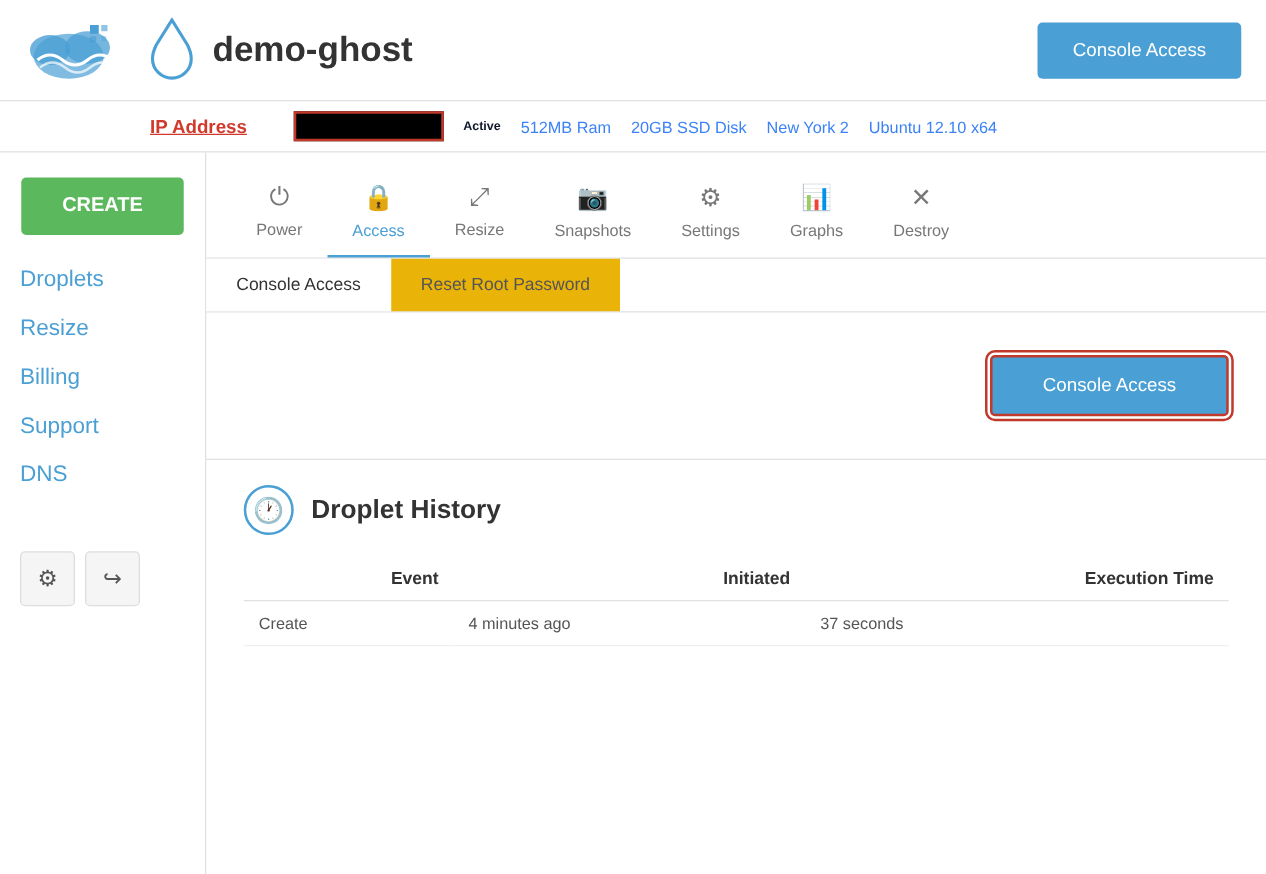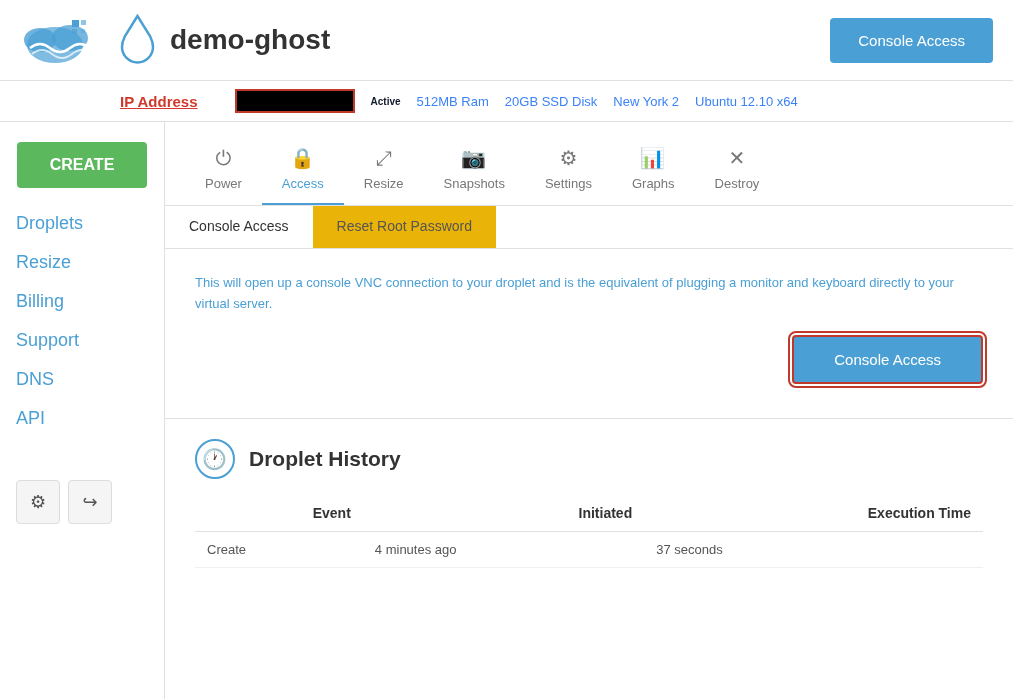--- a/index.html
+++ b/index.html
@@ -172,21 +172,20 @@
 <div class="layout">
 
   <div class="sidebar">
     <button class="create-btn">CREATE</button>
     <div class="sidebar-nav">
       <a href="#">Droplets</a>
       <a href="#">Resize</a>
       <a href="#">Billing</a>
       <a href="#">Support</a>
       <a href="#">DNS</a>
-      <a href="#">API</a>
     </div>
     <div class="sidebar-bottom">
       <div class="icon-btn">
         <span>⚙</span>
       </div>
       <div class="icon-btn">
         <span>↪</span>
       </div>
     </div>
   </div>
@@ -223,21 +222,20 @@
         <span>Destroy</span>
       </div>
     </div>
 
     <div class="sub-tabs">
       <div class="sub-tab active">Console Access</div>
       <div class="sub-tab">Reset Root Password</div>
     </div>
 
     <div class="content">
-      <p class="info-text">This will open up a console VNC connection to your droplet and is the equivalent of plugging a monitor and keyboard directly to your virtual server.</p>
       <div class="btn-wrapper">
         <button class="console-access-btn">Console Access</button>
       </div>
     </div>
 
     <div class="history-section">
       <div class="history-header">
         <div class="history-icon">
           <span>🕐</span>
         </div>

